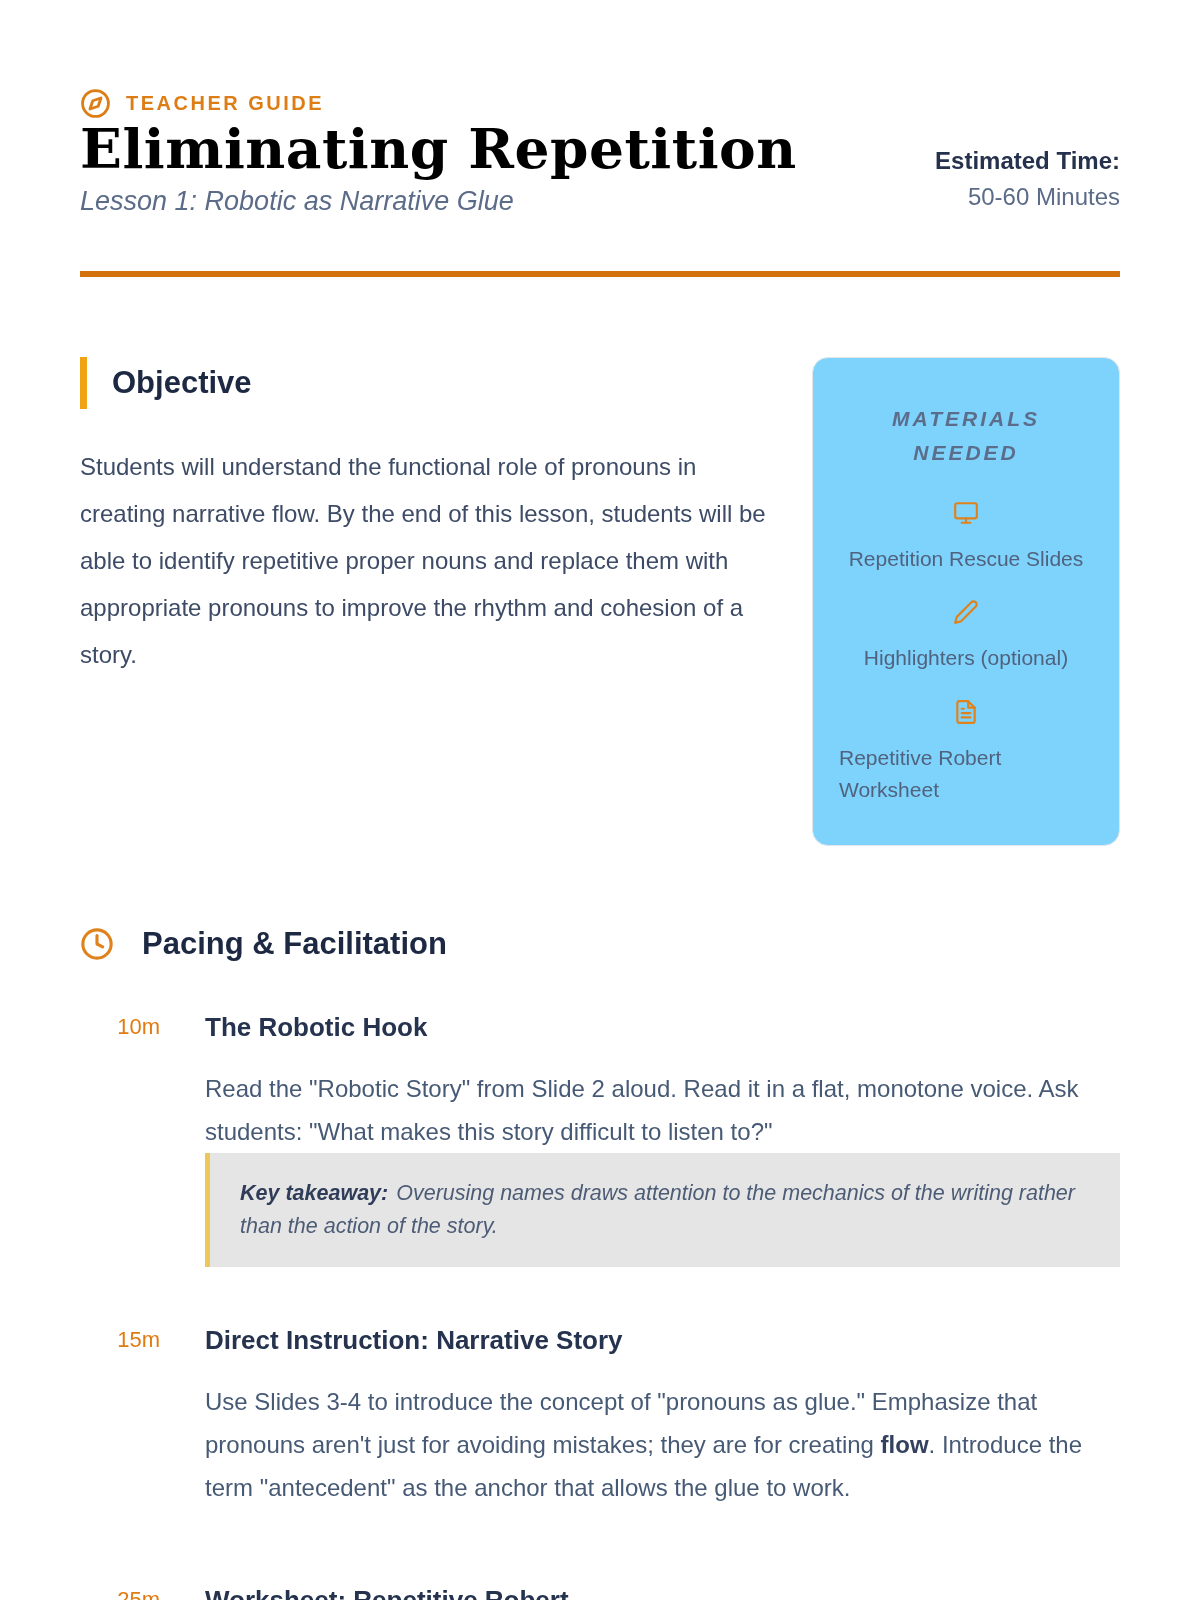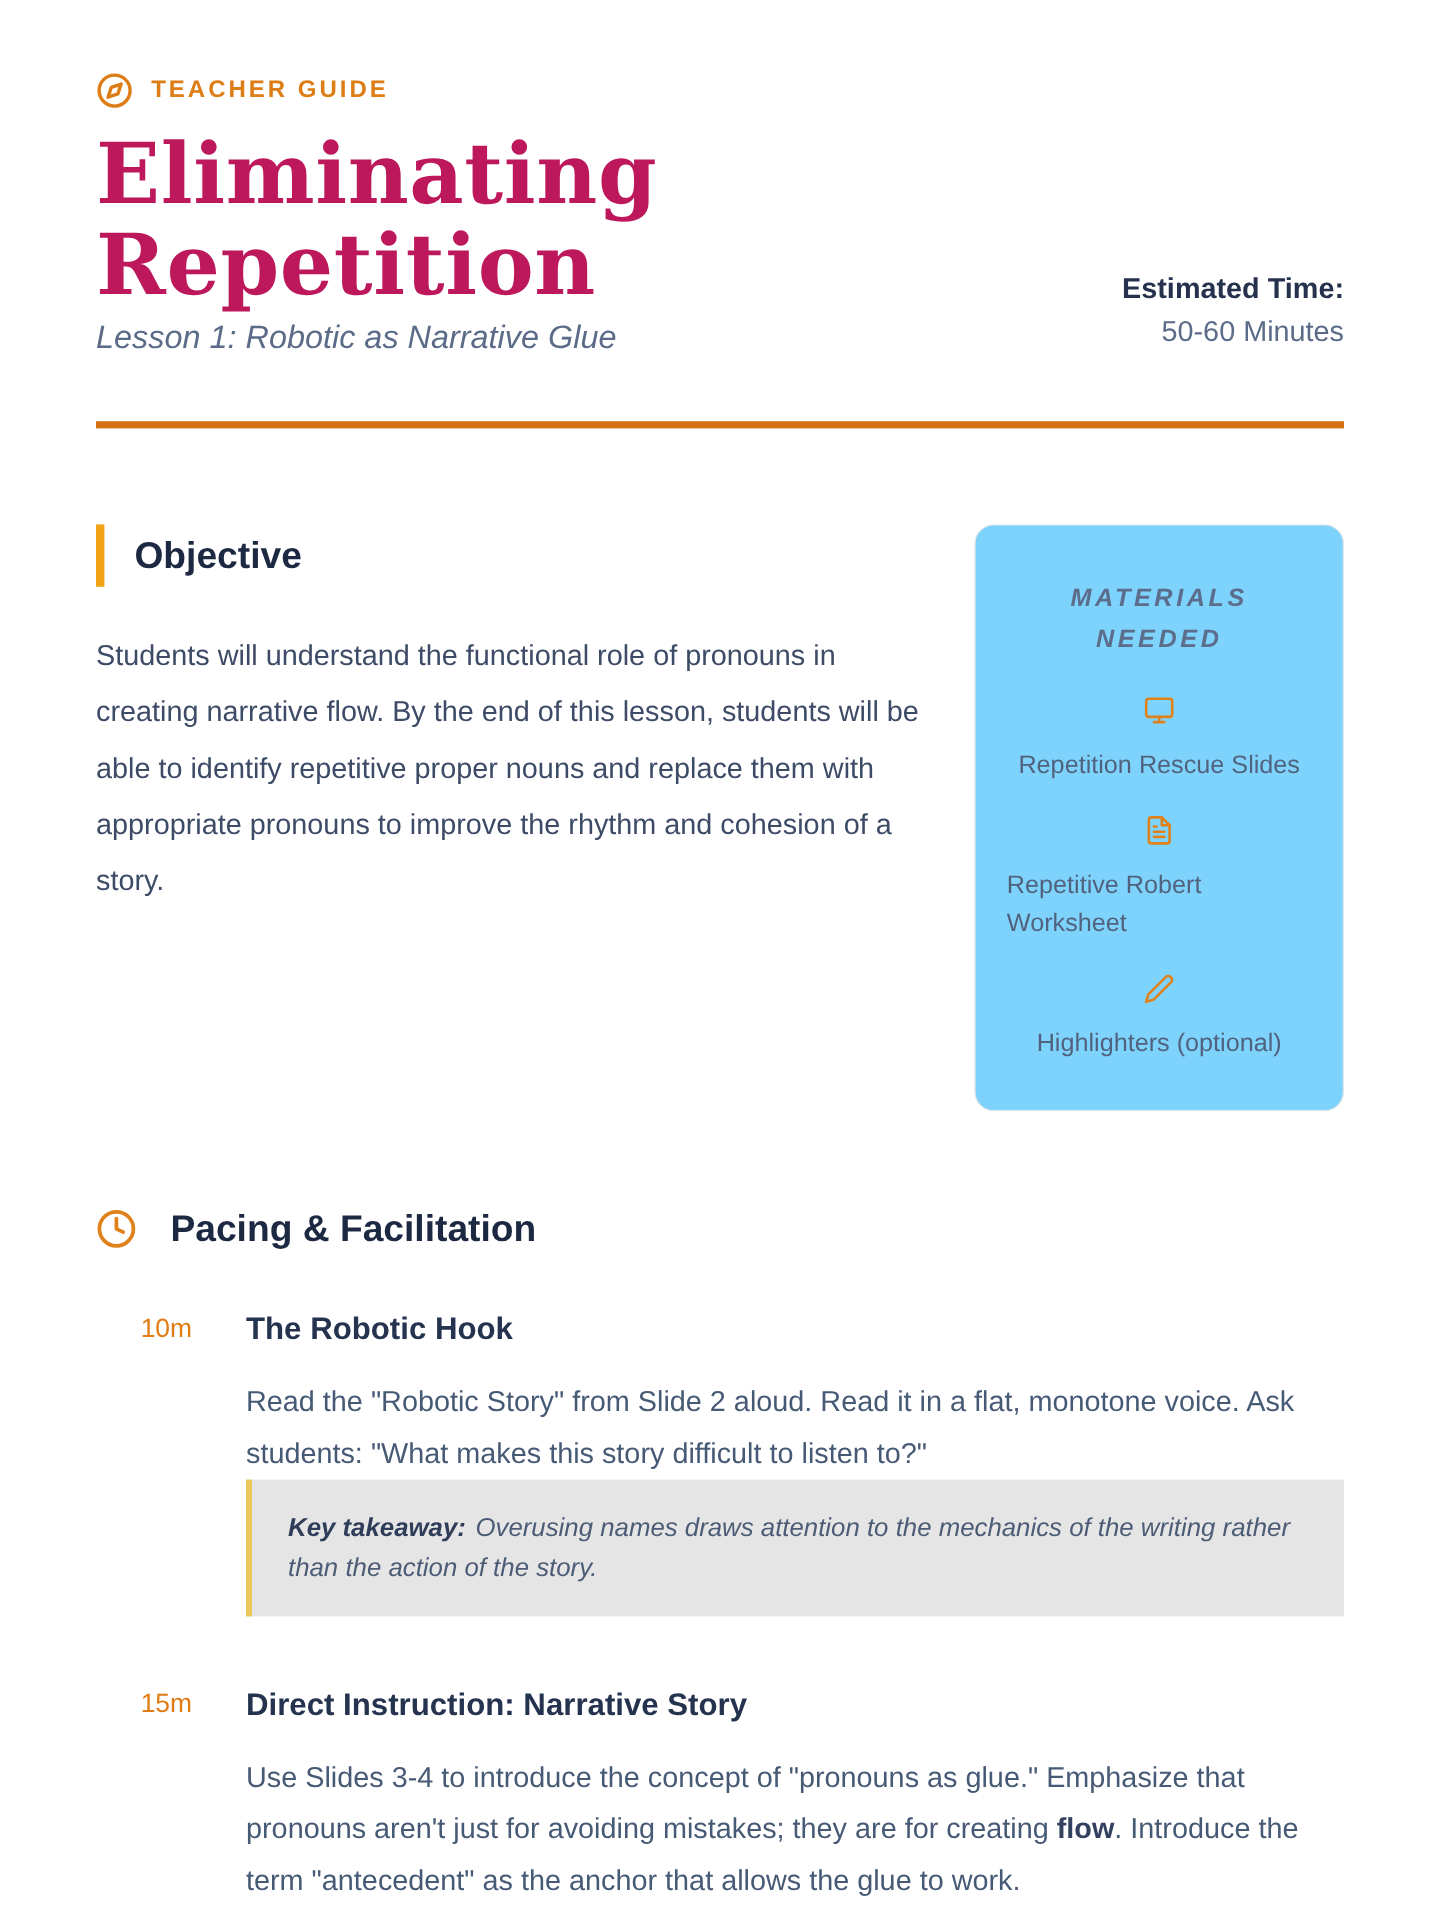--- a/index.html
+++ b/index.html
@@ -1,29 +1,29 @@
 <!DOCTYPE html>
 <html><head>
 <meta charset="utf-8">
 <style>
   * { margin:0; padding:0; box-sizing:border-box; }
   html,body { background:#ffffff; }
   body { font-family:"Liberation Sans", sans-serif; }
   .page {
     width:1200px; height:1600px; margin:0 auto; background:#fff;
-    padding:60px 80px 0; overflow:hidden; position:relative;
+    padding:88px 80px 0; overflow:hidden; position:relative;
   }
 
   
   .header { display:flex; justify-content:space-between; align-items:flex-end; }
   .eyebrow { display:flex; align-items:center; gap:15px; color:#DD7D16;
              font-size:20px; font-weight:700; letter-spacing:2.5px; }
   .eyebrow svg { width:31px; height:31px; }
-  .doc-title { font-family:"DejaVu Serif", serif; font-weight:700; color:#be185d;
-               font-size:70px; line-height:1.08; margin-top:16px; letter-spacing:0.5px; }
+  .doc-title { font-family:"DejaVu Serif", serif; font-weight:700; color:#000000;
+               font-size:55px; line-height:1.08; letter-spacing:0.5px; }
   .doc-subtitle { font-style:italic; font-size:27px; color:#5B6B88; margin-top:8px; }
   .header-right { text-align:right; padding-bottom:6px; white-space:nowrap; }
   .est-label { font-size:24px; font-weight:700; color:#26324D; }
   .est-value { font-size:24px; color:#5B6B88; margin-top:8px; }
   .rule { height:6px; background:#D2710E; margin-top:54px; }
 
   
   .main { display:flex; gap:42px; margin-top:80px; }
   .col-left { width:690px; flex:0 0 auto; }
   .section-h { font-size:31px; font-weight:700; color:#1D2942; }
@@ -92,33 +92,33 @@
         <li class="mat-item">
           <svg viewBox="0 0 24 24" fill="none" stroke="#E0821C" stroke-width="2" stroke-linecap="round" stroke-linejoin="round">
             <rect x="2" y="3" width="20" height="14" rx="2" ry="2"></rect>
             <line x1="8" y1="21" x2="16" y2="21"></line>
             <line x1="12" y1="17" x2="12" y2="21"></line>
           </svg>
           <span>Repetition Rescue Slides</span>
         </li>
         <li class="mat-item">
           <svg viewBox="0 0 24 24" fill="none" stroke="#E0821C" stroke-width="2" stroke-linecap="round" stroke-linejoin="round">
+            <path d="M17 3a2.828 2.828 0 1 1 4 4L7.5 20.5 2 22l1.5-5.5L17 3z"></path>
+          </svg>
+          <span>Highlighters (optional)</span>
+        </li>
+        <li class="mat-item">
+          <svg viewBox="0 0 24 24" fill="none" stroke="#E0821C" stroke-width="2" stroke-linecap="round" stroke-linejoin="round">
             <path d="M14 2H6a2 2 0 0 0-2 2v16a2 2 0 0 0 2 2h12a2 2 0 0 0 2-2V8z"></path>
             <polyline points="14 2 14 8 20 8"></polyline>
             <line x1="16" y1="13" x2="8" y2="13"></line>
             <line x1="16" y1="17" x2="8" y2="17"></line>
             <polyline points="10 9 9 9 8 9"></polyline>
           </svg>
           <span>Repetitive Robert Worksheet</span>
-        </li>
-        <li class="mat-item">
-          <svg viewBox="0 0 24 24" fill="none" stroke="#E0821C" stroke-width="2" stroke-linecap="round" stroke-linejoin="round">
-            <path d="M17 3a2.828 2.828 0 1 1 4 4L7.5 20.5 2 22l1.5-5.5L17 3z"></path>
-          </svg>
-          <span>Highlighters (optional)</span>
         </li>
       </ul>
     </aside>
   </div>
 
   <h2 class="pacing-h">
     <svg viewBox="0 0 24 24" fill="none" stroke="#E0821C" stroke-width="2.2" stroke-linecap="round" stroke-linejoin="round">
       <circle cx="12" cy="12" r="10"></circle>
       <polyline points="12 6 12 12 16 14"></polyline>
     </svg>

